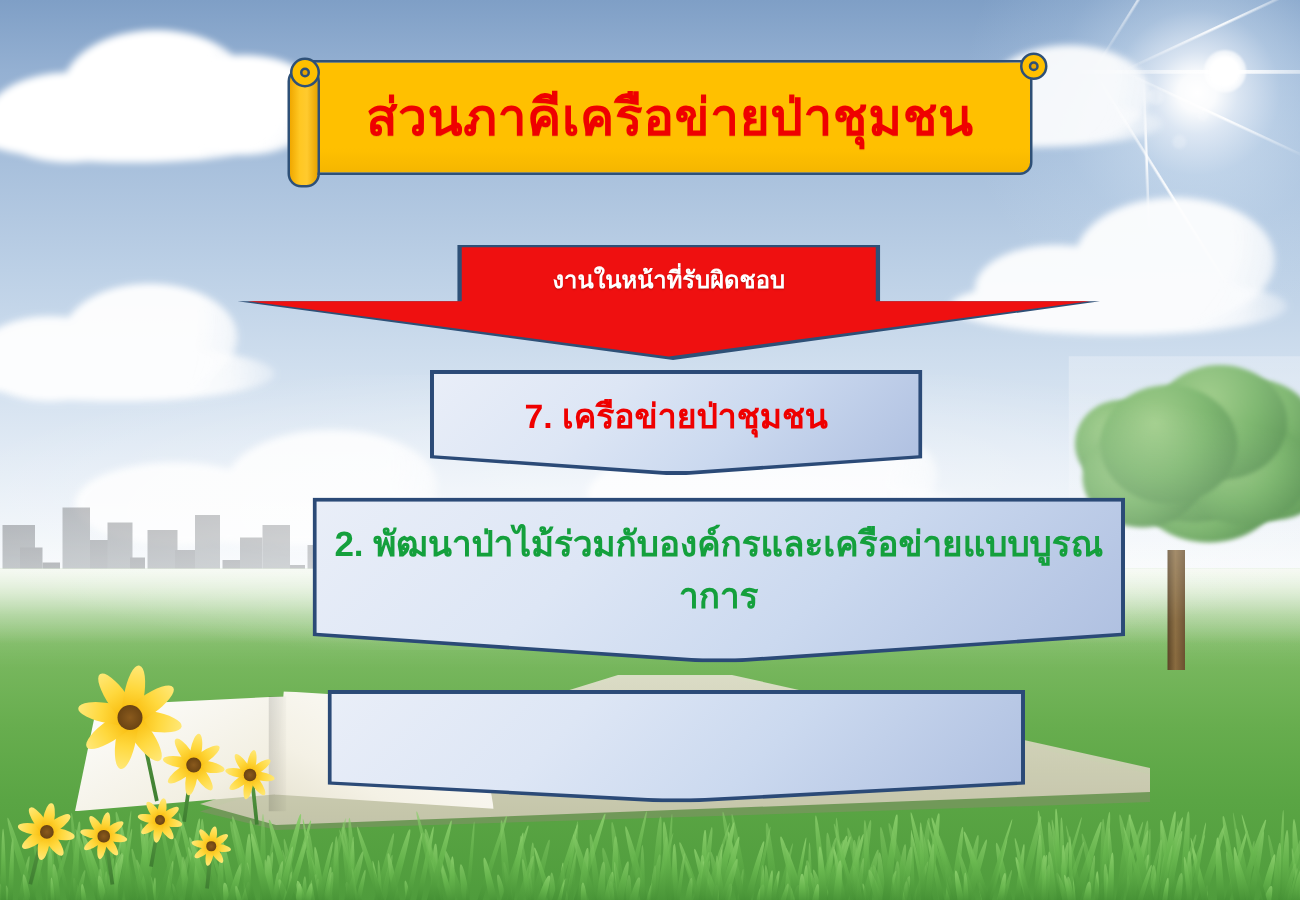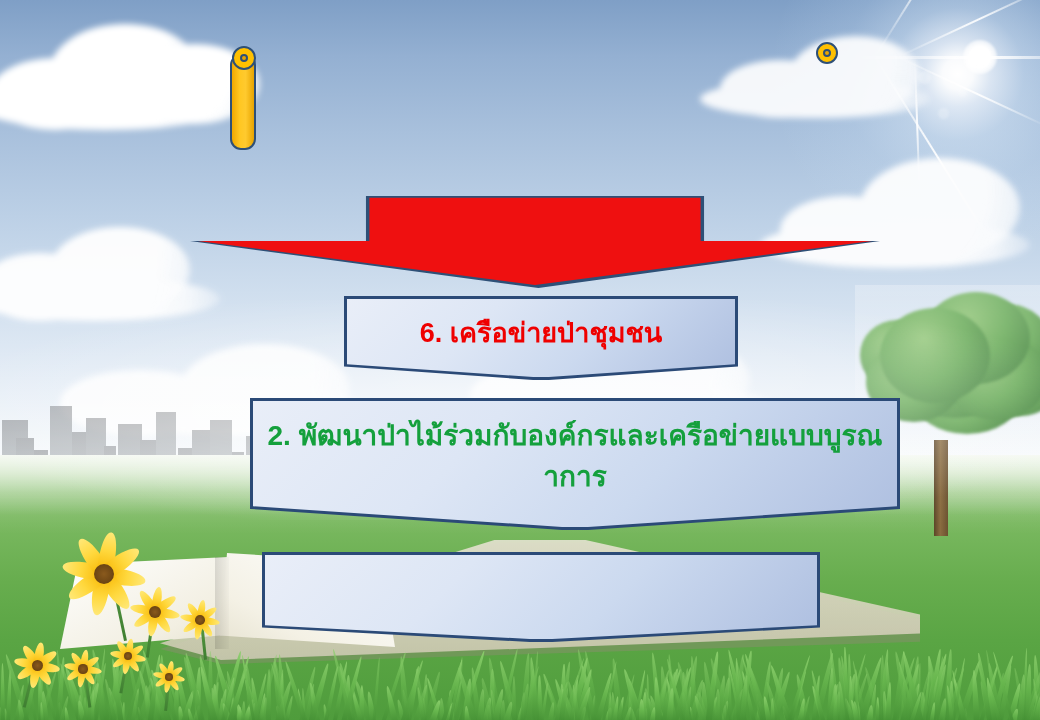--- a/index.html
+++ b/index.html
@@ -900,34 +900,38 @@
           <span class="core"></span>
         </div>
       </div>
 
     <div class="wash"></div>
   </div>
 
   <div class="content">
 
     <div class="title-banner">
+      <div class="scroll-body">
+        <span class="title-text">ส่วนภาคีเครือข่ายป่าชุมชน</span>
+      </div>
       <span class="scroll-roll-l"></span>
       <span class="scroll-curl-l"></span>
       <span class="scroll-curl-r"></span>
     </div>
 
     <div class="arrow-wrap">
       <span class="arrow-shadow"></span>
       <span class="arrow-body"></span>
+      <span class="arrow-label">งานในหน้าที่รับผิดชอบ</span>
     </div>
 
     <div class="pbox" id="box1">
       <span class="edge"></span>
       <span class="face"></span>
-      <span class="ptext">6. เครือข่ายป่าชุมชน</span>
+      <span class="ptext">7. เครือข่ายป่าชุมชน</span>
     </div>
 
     <div class="pbox" id="box2">
       <span class="edge"></span>
       <span class="face"></span>
       <span class="ptext">2. พัฒนาป่าไม้ร่วมกับองค์กรและเครือข่ายแบบบูรณาการ</span>
     </div>
 
     <div class="pbox" id="box3">
       <span class="edge"></span>

